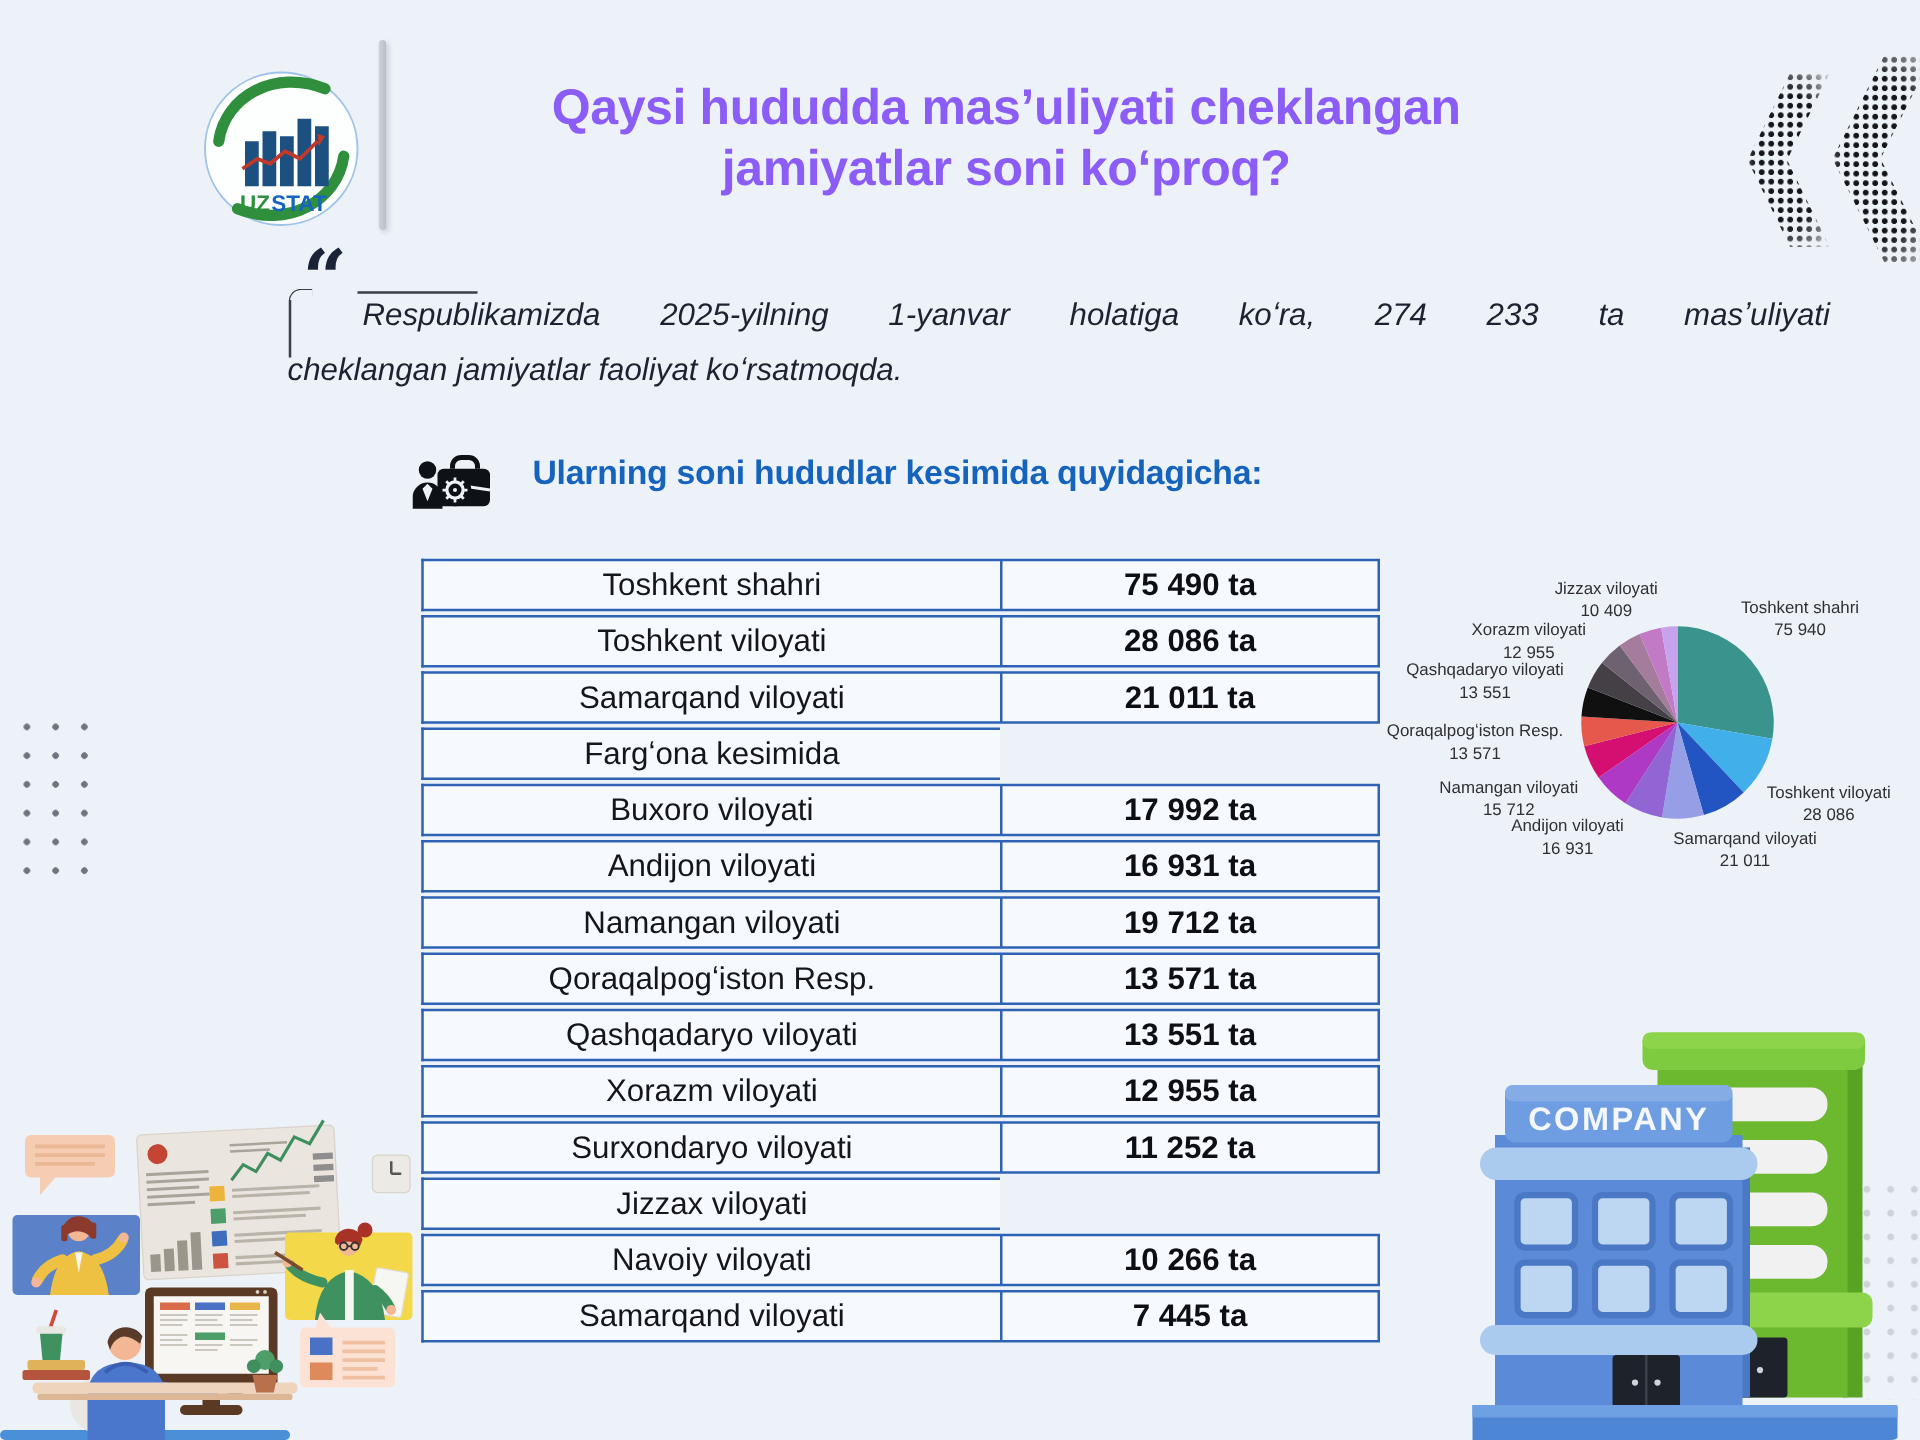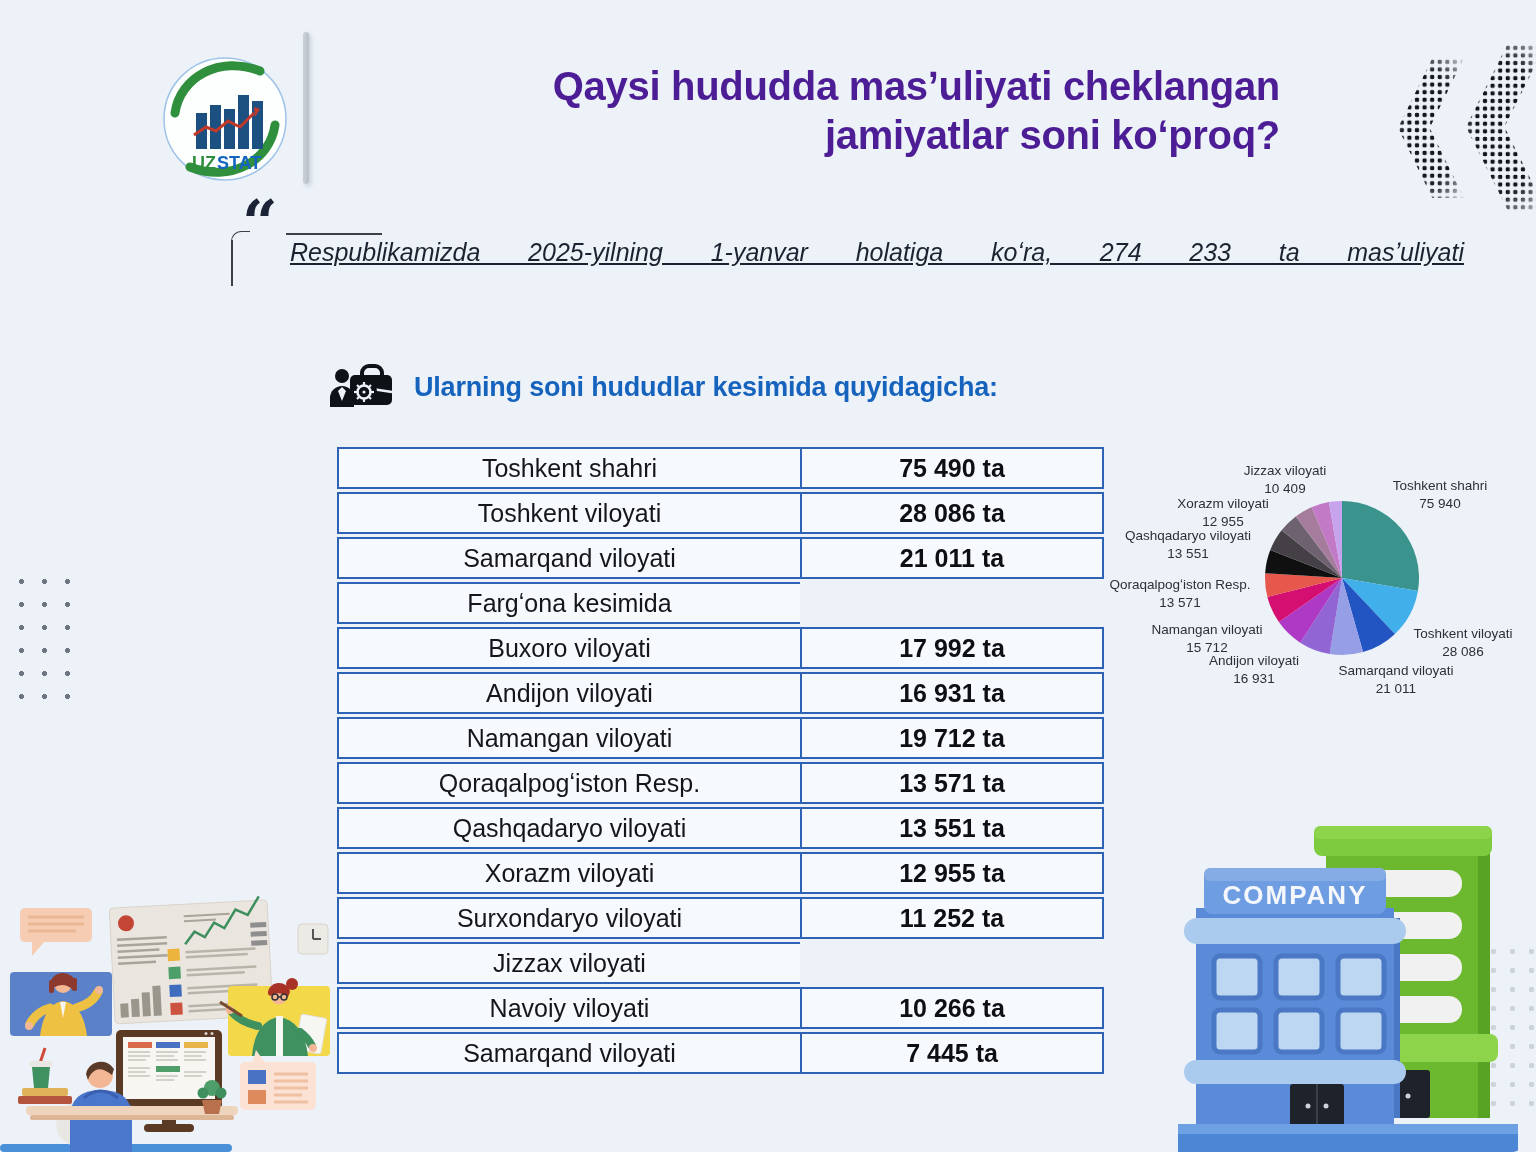--- a/index.html
+++ b/index.html
@@ -3,46 +3,46 @@
 <meta charset="utf-8">
 <style>
   html,body{margin:0;padding:0;}
   .stage{position:relative;width:1536px;height:1152px;background:#edf2f8;overflow:hidden;
          font-family:"Liberation Sans",sans-serif;color:#16181d;}
 
   
   .logo{position:absolute;left:160px;top:55px;}
   .divider{position:absolute;left:303px;top:32px;width:6px;height:152px;border-radius:3px;
            background:linear-gradient(90deg,#cdd2da,#b9bfc9);box-shadow:2px 2px 4px rgba(40,60,90,.18);}
-  .title{position:absolute;left:330px;top:62px;width:950px;text-align:right;
-         font-size:40px;font-weight:700;line-height:49px;letter-spacing:-.3px;color:#4c1d95;}
+  .title{position:absolute;left:330px;top:62px;width:950px;text-align:center;
+         font-size:40px;font-weight:700;line-height:49px;letter-spacing:-.3px;color:#8b5cf6;}
 
   .chevron{position:absolute;
     background-image:radial-gradient(circle,#15161a 2.1px,transparent 2.5px);
     background-size:7.6px 7.6px;
     clip-path:polygon(52% 0,100% 0,48% 50%,100% 100%,52% 100%,0 50%);
     -webkit-mask-image:radial-gradient(ellipse 75% 70% at 50% 50%,#000 55%,transparent 100%);
     mask-image:radial-gradient(ellipse 75% 70% at 50% 50%,#000 55%,transparent 100%);}
   .chev1{left:1398px;top:58px;width:66px;height:140px;}
   .chev2{left:1466px;top:44px;width:80px;height:166px;}
 
   
   .quote-mark{position:absolute;left:242px;top:192px;font-family:"DejaVu Serif",serif;
               font-weight:700;font-size:62px;color:#1b2436;line-height:1;}
   .q-hline{position:absolute;left:286px;top:233px;width:96px;height:1.6px;background:#3a3f48;}
   .q-vline{position:absolute;left:231px;top:240px;width:1.6px;height:46px;background:#3a3f48;}
   .q-corner{position:absolute;left:231px;top:231px;width:18px;height:12px;
             border-left:1.6px solid #3a3f48;border-top:1.6px solid #3a3f48;border-top-left-radius:10px;}
   .quote{position:absolute;left:230px;top:230px;width:1234px;font-style:italic;
-         font-size:25px;line-height:44px;color:#1c2330;text-decoration:underline;}
+         font-size:25px;line-height:44px;color:#1c2330;}
   .quote .l1{text-align:justify;text-align-last:justify;text-indent:60px;}
   .quote .l2{text-align:left;}
 
   
-  .subtitle{position:absolute;left:330px;top:363px;display:flex;align-items:center;gap:20px;}
+  .subtitle{position:absolute;left:330px;top:363px;display:flex;gap:32px;}
   .subtitle .label{font-size:27px;font-weight:700;color:#1563bd;letter-spacing:-.2px;}
 
   
   .regions-table{position:absolute;left:337px;top:447px;width:767px;}
   .t-row{display:flex;margin-bottom:3px;height:42px;}
   .t-cell{background:#f6f9fd;border:2px solid #2d62b4;display:flex;align-items:center;justify-content:center;
           box-sizing:border-box;}
   .t-region{width:463px;font-size:25px;color:#14161c;border-right:none;}
   .t-value{flex:1;font-size:25px;font-weight:700;color:#0d0f14;}
 
@@ -92,20 +92,21 @@
 
   <div class="chevron chev1"></div>
   <div class="chevron chev2"></div>
 
   <div class="quote-mark">“</div>
   <div class="q-corner"></div>
   <div class="q-hline"></div>
   <div class="q-vline"></div>
   <div class="quote">
     <div class="l1">Respublikamizda 2025-yilning 1-yanvar holatiga koʻra, 274 233 ta masʼuliyati</div>
+    <div class="l2">cheklangan jamiyatlar faoliyat koʻrsatmoqda.</div>
   </div>
 
   <div class="subtitle">
     <svg width="64" height="48" viewBox="0 0 64 48">
       <rect x="20" y="12" width="42" height="30" rx="5" fill="#0e1116"></rect>
       <path d="M32,12 v-2 a7,7 0 0 1 7,-7 h6 a7,7 0 0 1 7,7 v2" fill="none" stroke="#0e1116" stroke-width="4"></path>
       <line x1="42" y1="26" x2="62" y2="29" stroke="#edf2f8" stroke-width="2.5"></line>
       <circle cx="12" cy="13" r="7" fill="#0e1116"></circle>
       <path d="M0,44 v-9 a12,12 0 0 1 24,0 v9 z" fill="#0e1116"></path>
       <polygon points="12,24 16,28 12,38 8,28" fill="#edf2f8"></polygon>

